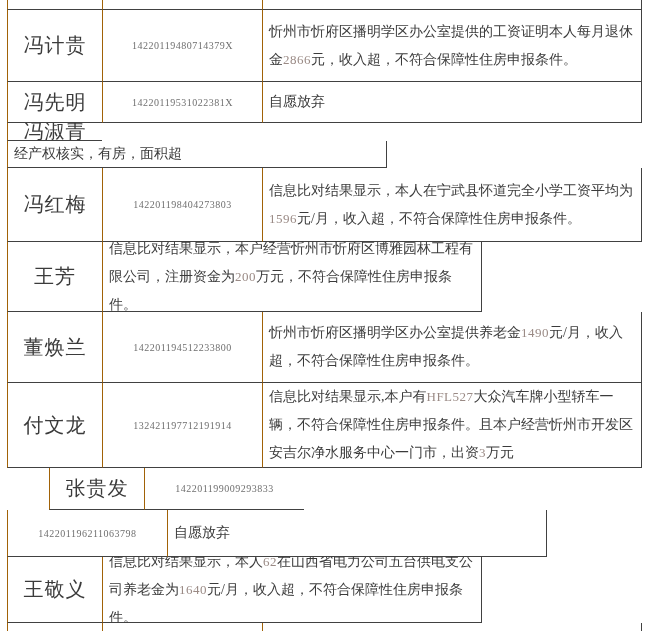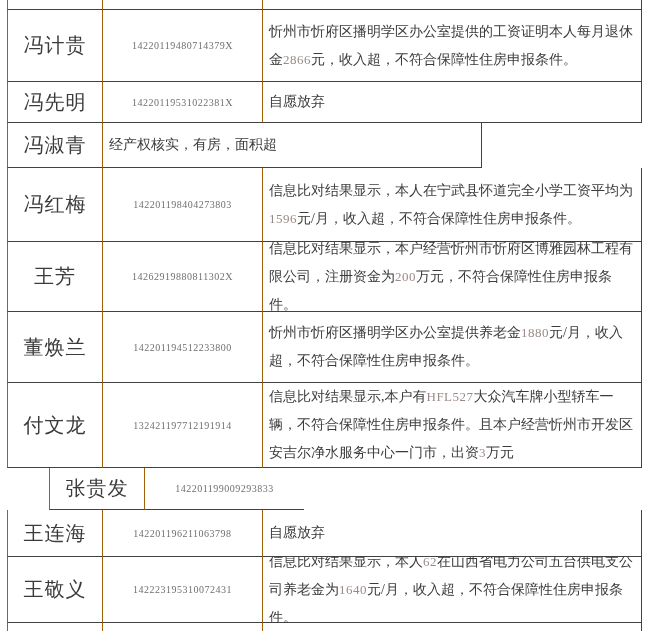--- a/index.html
+++ b/index.html
@@ -27,21 +27,21 @@
   }
   .tr {
     display: flex;
     flex-direction: row;
     width: 635px;
   }
   
   .tr:nth-child(1)  { height: 10px; }
   .tr:nth-child(2)  { height: 72px; }
   .tr:nth-child(3)  { height: 41px; }
-  .tr:nth-child(4)  { height: 45px; }
+  .tr:nth-child(4)  { height: 45px; flex-direction: column; }
   .tr:nth-child(5)  { height: 74px; }
   .tr:nth-child(6)  { height: 70px; }
   .tr:nth-child(7)  { height: 71px; }
   .tr:nth-child(8)  { height: 85px; }
   .tr:nth-child(9)  { height: 42px; margin-left: 42px; }
   .tr:nth-child(10) { height: 47px; }
   .tr:nth-child(11) { height: 66px; }
   .tr:nth-child(12) { height: 9px; }
   .td {
     box-sizing: border-box;
@@ -113,48 +113,45 @@
             <span class="reason-text">经产权核实，有房，面积超</span>
           </div>
         </div><div class="tr">
           <div class="td name">冯红梅</div>
           <div class="td idnum">142201198404273803</div>
           <div class="td reason">
             <span class="reason-text">信息比对结果显示，本人在宁武县怀道完全小学工资平均为<span class="num">1596</span>元/月，收入超，不符合保障性住房申报条件。</span>
           </div>
         </div><div class="tr">
           <div class="td name">王芳</div>
-          <div class="td idnum">14262919880811302X</div>
           <div class="td reason">
             <span class="reason-text">信息比对结果显示，本户经营忻州市忻府区博雅园林工程有限公司，注册资金为<span class="num">200</span>万元，不符合保障性住房申报条件。</span>
           </div>
         </div><div class="tr">
           <div class="td name">董焕兰</div>
           <div class="td idnum">142201194512233800</div>
           <div class="td reason">
-            <span class="reason-text">忻州市忻府区播明学区办公室提供养老金<span class="num">1880</span>元/月，收入超，不符合保障性住房申报条件。</span>
+            <span class="reason-text">忻州市忻府区播明学区办公室提供养老金<span class="num">1490</span>元/月，收入超，不符合保障性住房申报条件。</span>
           </div>
         </div><div class="tr">
           <div class="td name">付文龙</div>
           <div class="td idnum">132421197712191914</div>
           <div class="td reason">
             <span class="reason-text">信息比对结果显示,本户有<span class="num">HFL527</span>大众汽车牌小型轿车一辆，不符合保障性住房申报条件。且本户经营忻州市开发区安吉尔净水服务中心一门市，出资<span class="num">3</span>万元</span>
           </div>
         </div><div class="tr">
           <div class="td name">张贵发</div>
           <div class="td idnum">142201199009293833</div>
         </div><div class="tr">
-          <div class="td name">王连海</div>
           <div class="td idnum">142201196211063798</div>
           <div class="td reason">
             <span class="reason-text">自愿放弃</span>
           </div>
         </div><div class="tr">
           <div class="td name">王敬义</div>
-          <div class="td idnum">142223195310072431</div>
           <div class="td reason">
             <span class="reason-text">信息比对结果显示，本人<span class="num">62</span>在山西省电力公司五台供电支公司养老金为<span class="num">1640</span>元/月，收入超，不符合保障性住房申报条件。</span>
           </div>
         </div><div class="tr">
           <div class="td name"></div>
           <div class="td idnum"></div>
           <div class="td reason">
             <span class="reason-text"></span>
           </div>
         </div></div>

